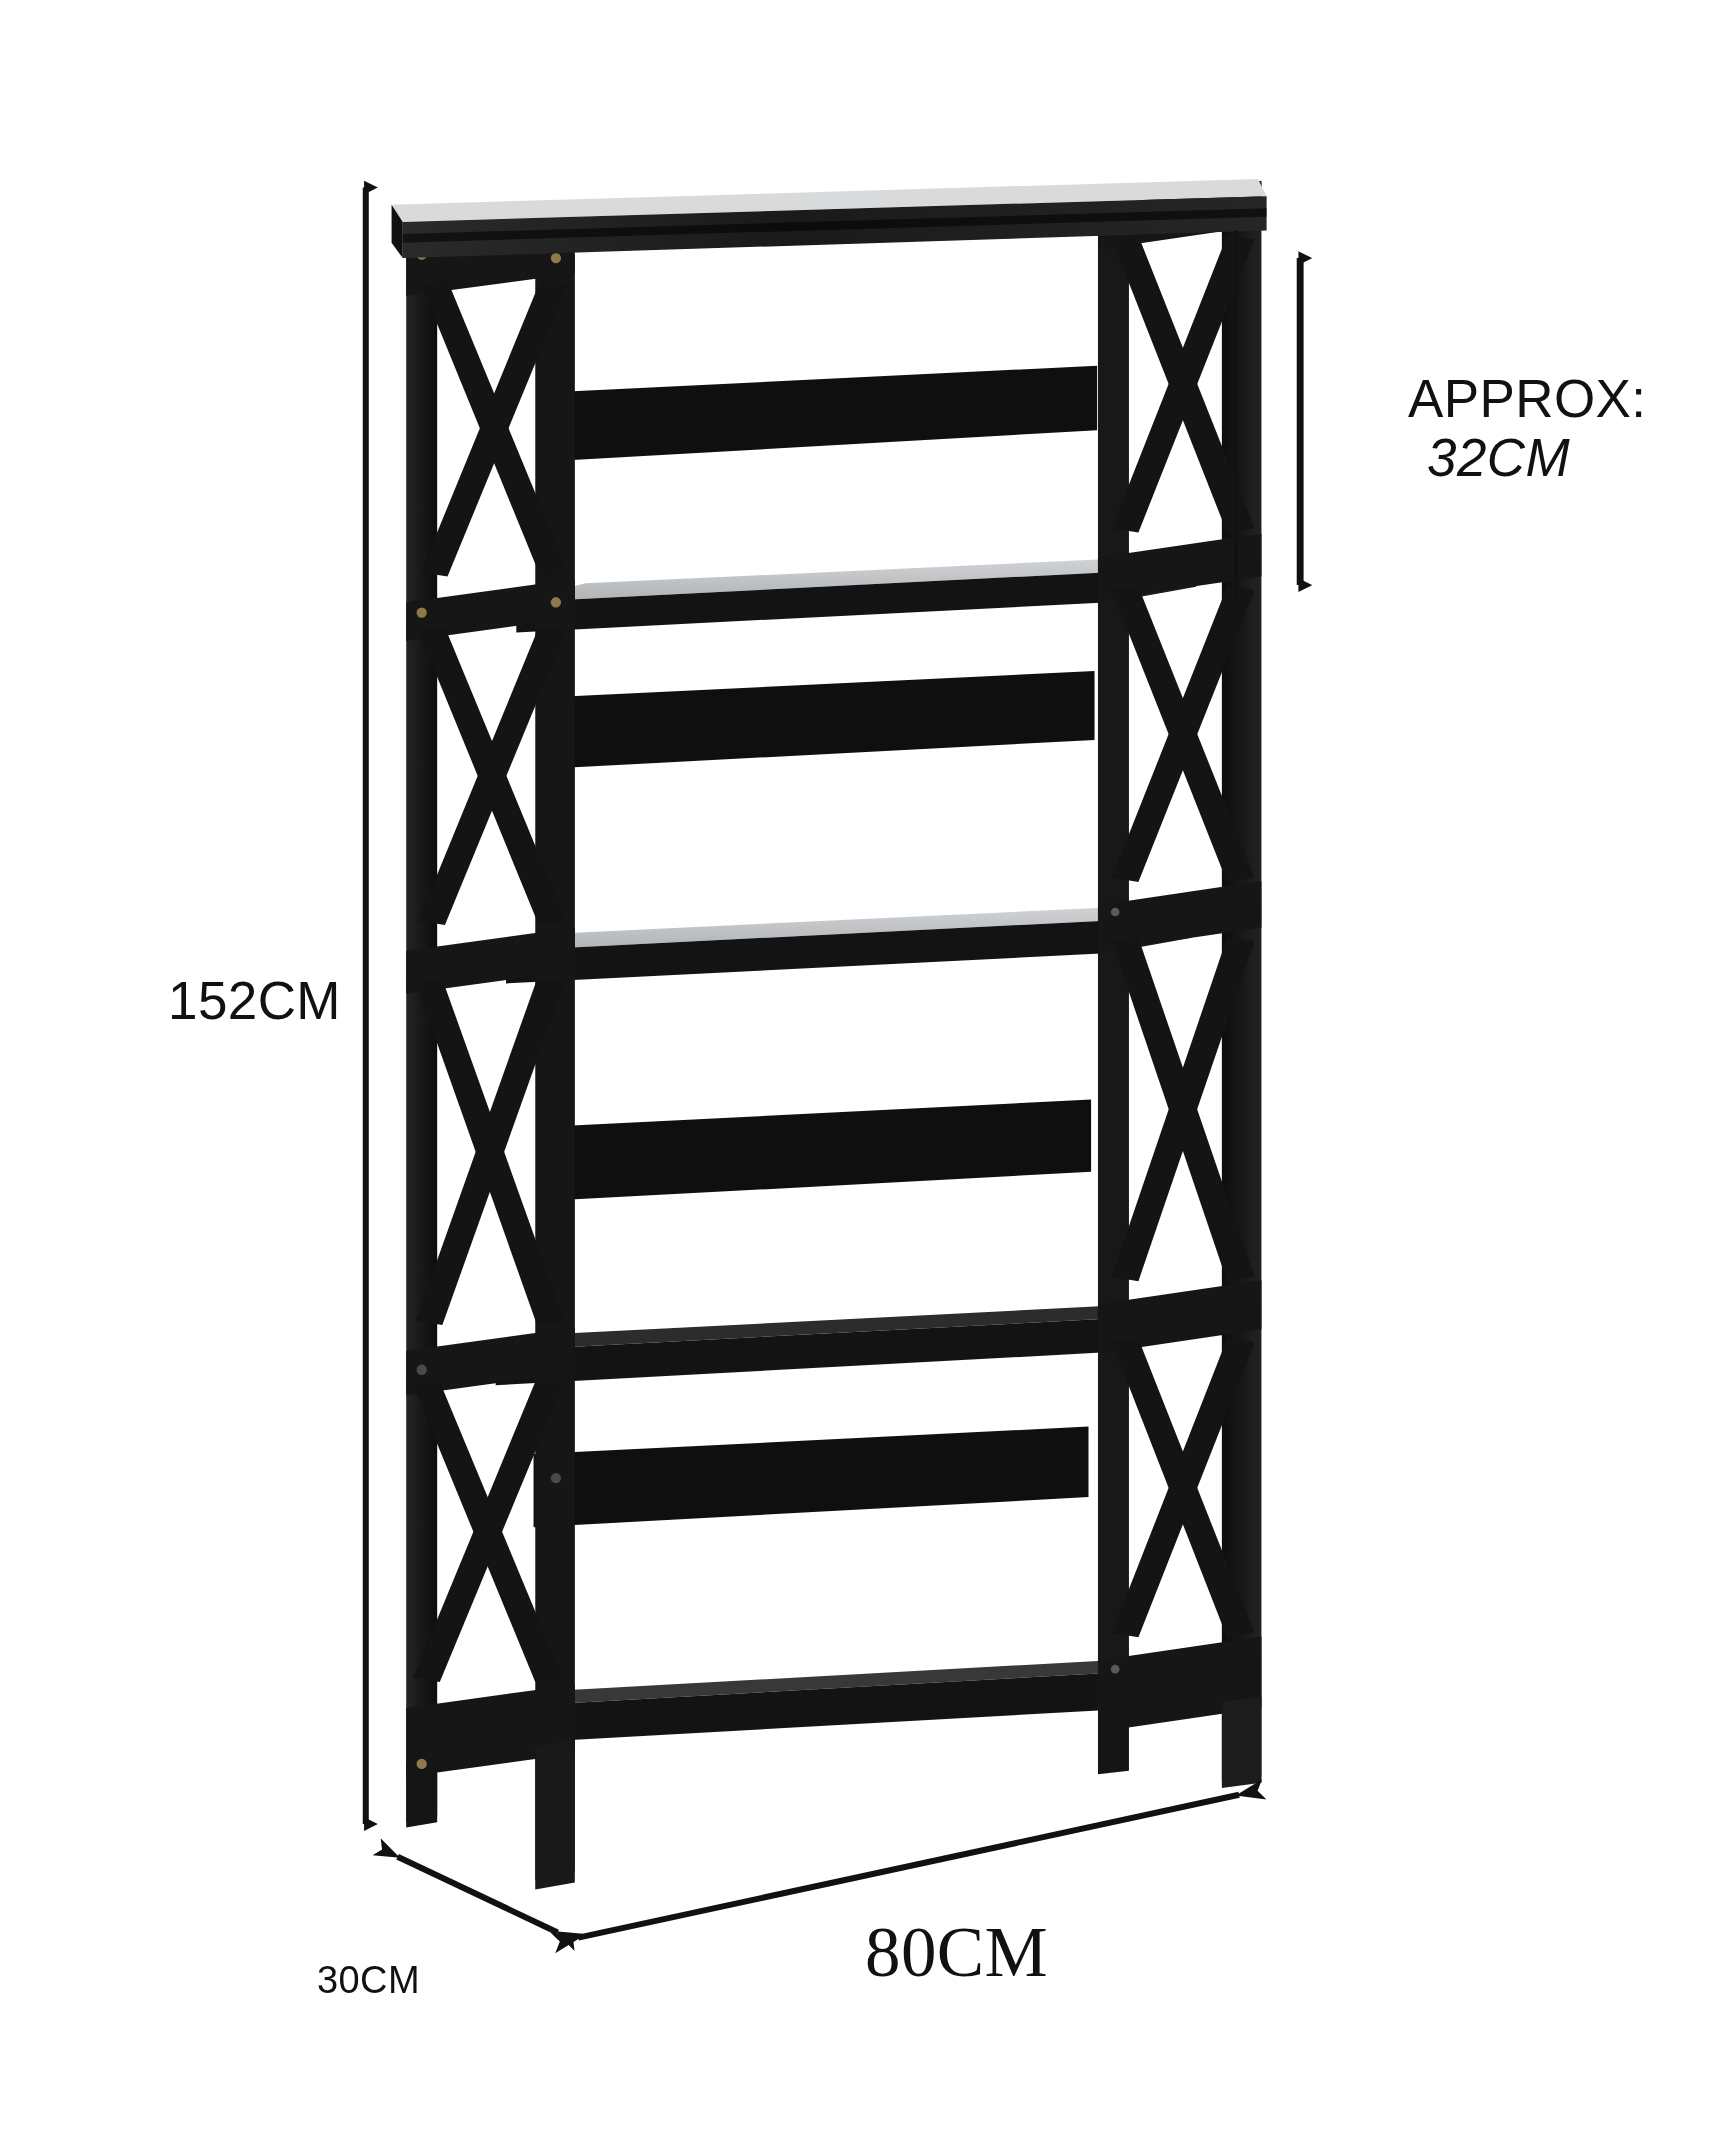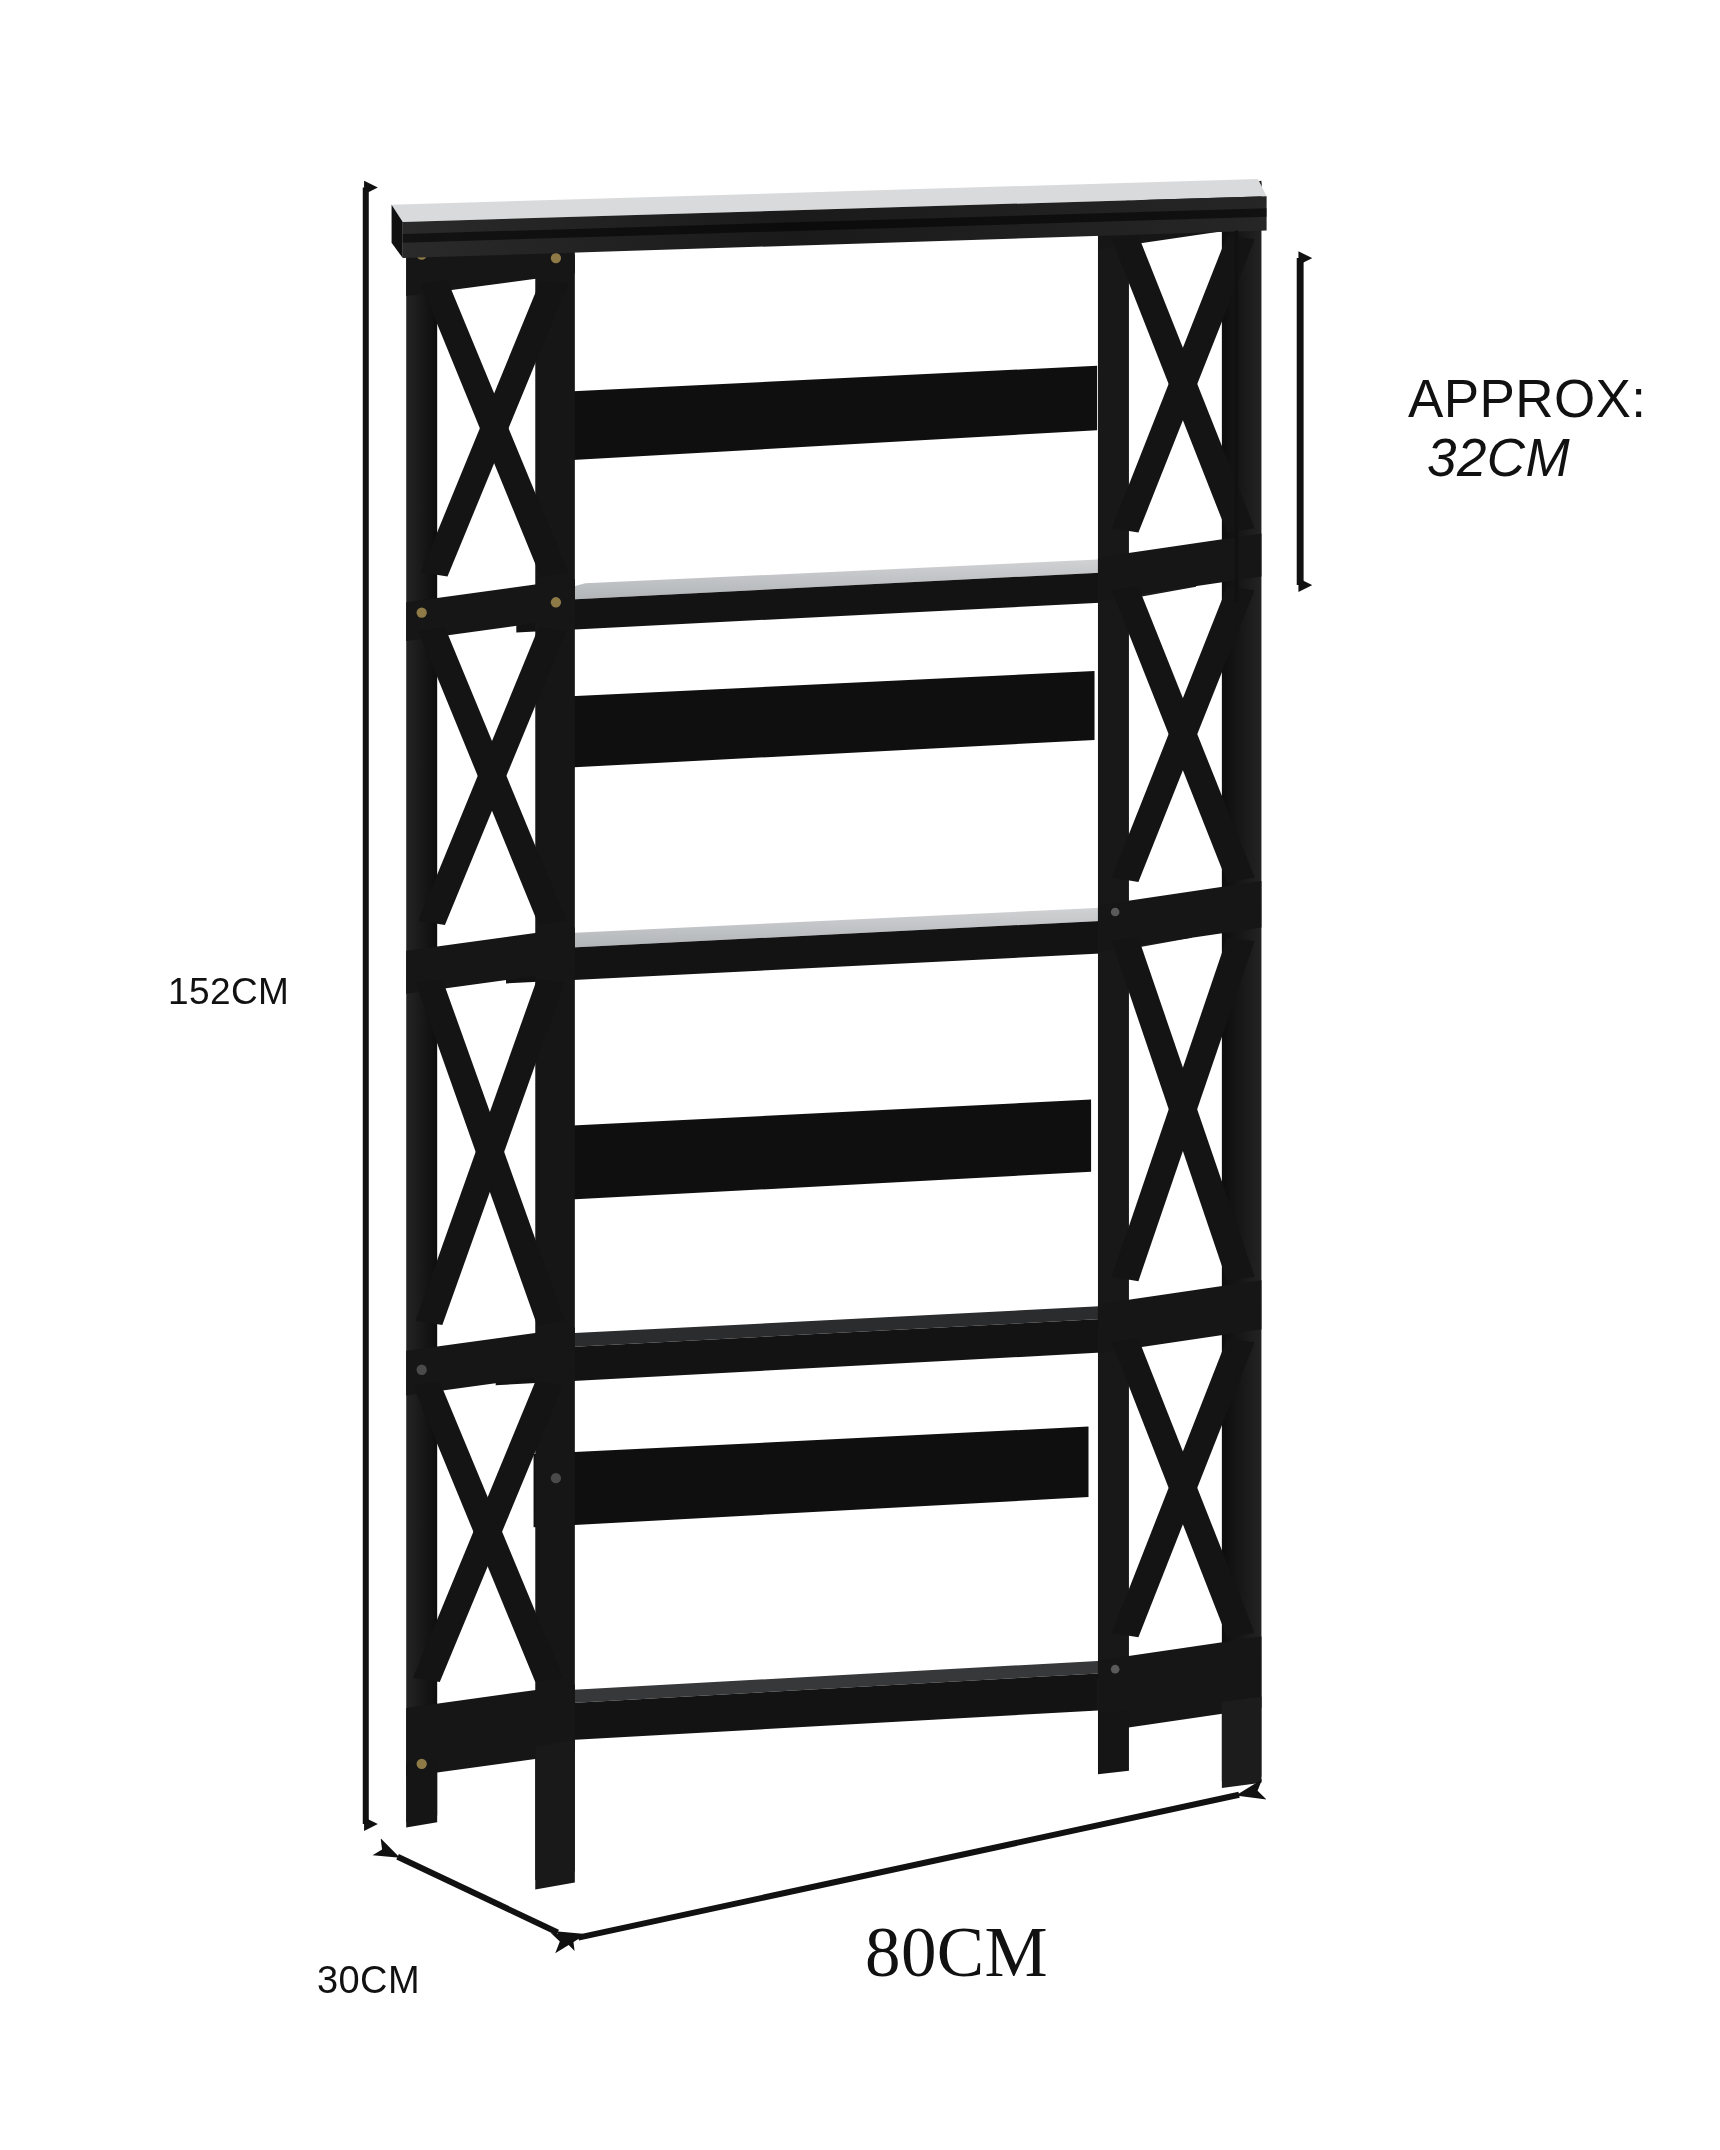--- a/index.html
+++ b/index.html
@@ -34,21 +34,21 @@
     font-family: "Liberation Sans", sans-serif;
     font-weight: 400;
     letter-spacing: 0.4px;
     white-space: pre;
     line-height: 1.12;
     -webkit-font-smoothing: antialiased;
   }
   #label-height {
     left: 168px;
     top: 971px;
-    font-size: 37px;
+    font-size: 53px;
   }
   #label-depth {
     left: 317px;
     top: 1959px;
     font-size: 38px;
   }
   #label-width {
     left: 865px;
     top: 1913px;
     font-size: 71px;

